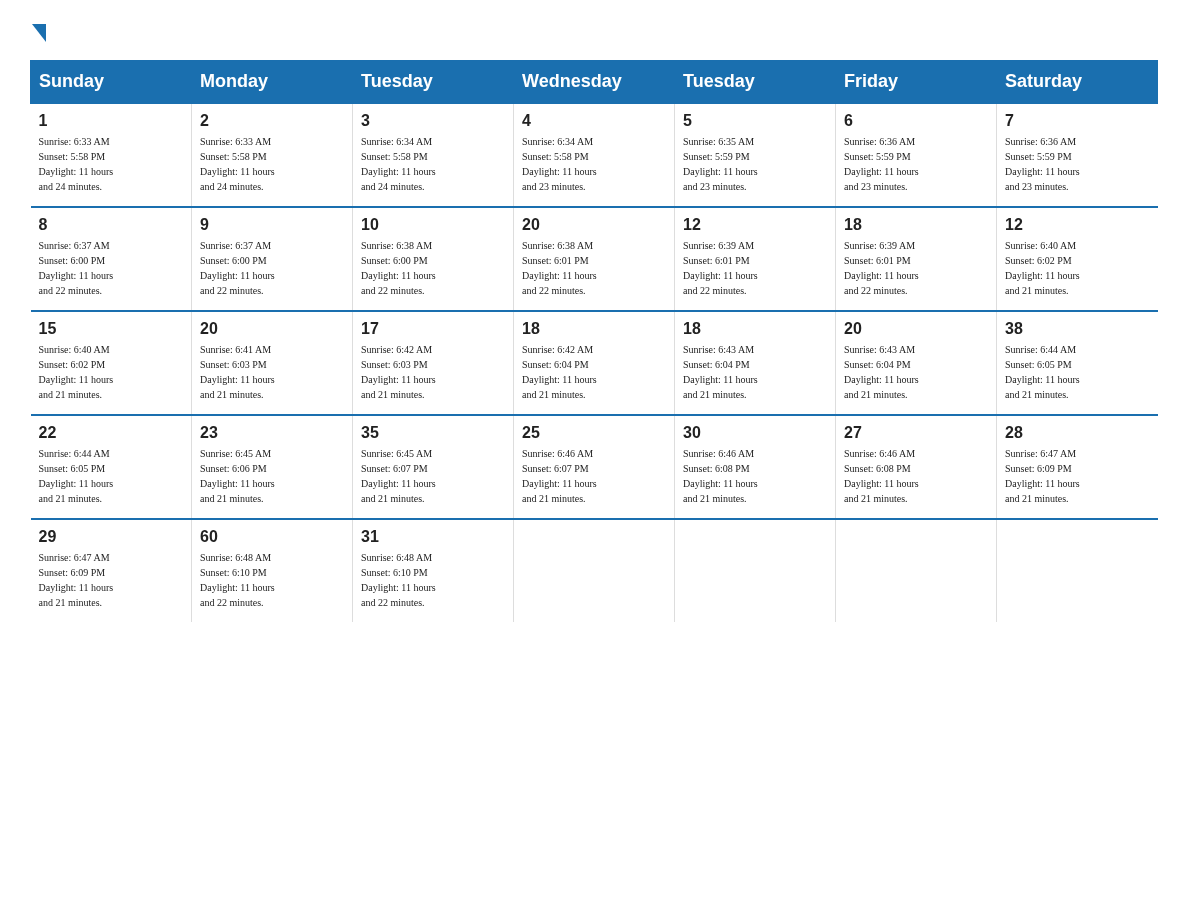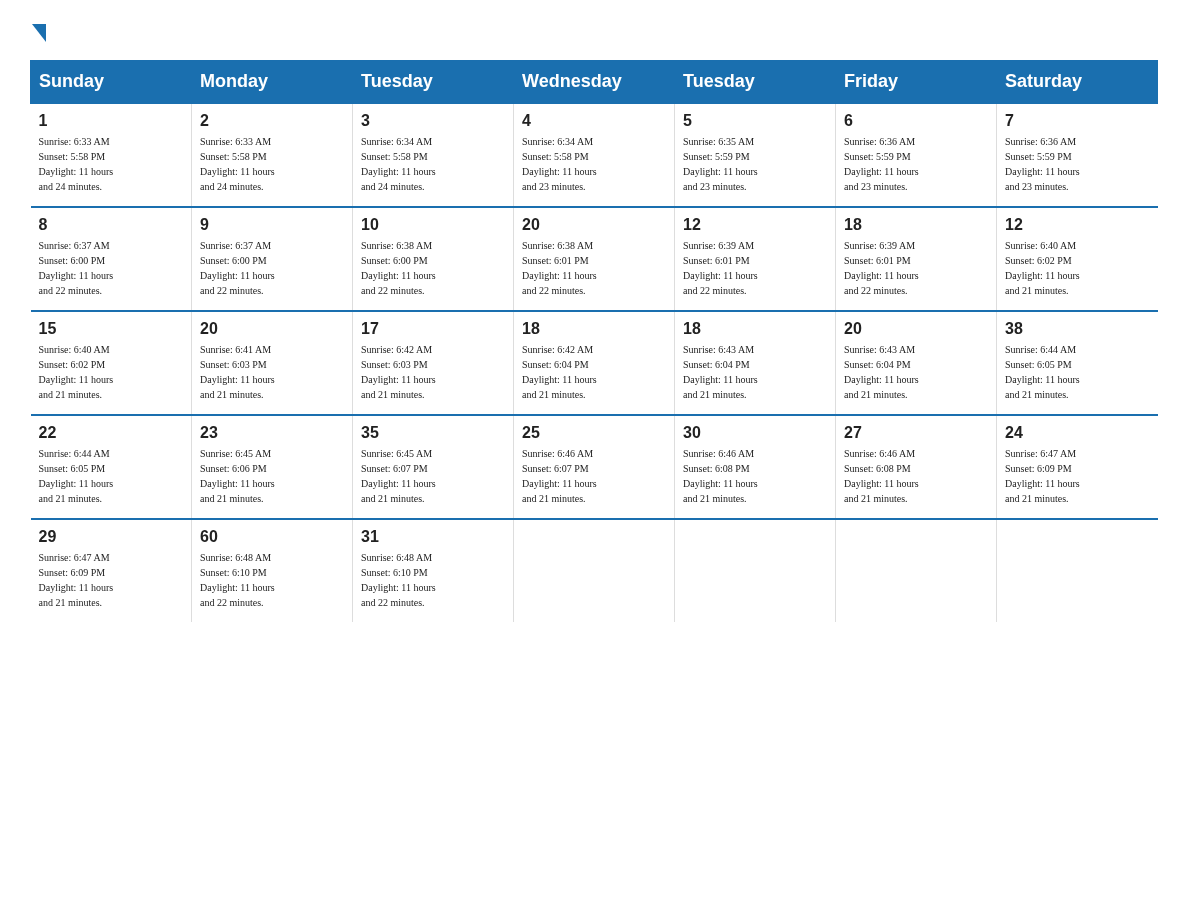--- a/index.html
+++ b/index.html
@@ -241,21 +241,21 @@
         </td>
         <td>
           <span class="day-num">30</span>
           <div class="day-info">Sunrise: 6:46 AM<br>Sunset: 6:08 PM<br>Daylight: 11 hours<br>and 21 minutes.</div>
         </td>
         <td>
           <span class="day-num">27</span>
           <div class="day-info">Sunrise: 6:46 AM<br>Sunset: 6:08 PM<br>Daylight: 11 hours<br>and 21 minutes.</div>
         </td>
         <td>
-          <span class="day-num">24</span>
+          <span class="day-num">28</span>
           <div class="day-info">Sunrise: 6:47 AM<br>Sunset: 6:09 PM<br>Daylight: 11 hours<br>and 21 minutes.</div>
         </td>
       </tr>
       <tr>
         <td>
           <span class="day-num">29</span>
           <div class="day-info">Sunrise: 6:47 AM<br>Sunset: 6:09 PM<br>Daylight: 11 hours<br>and 21 minutes.</div>
         </td>
         <td>
           <span class="day-num">60</span>

